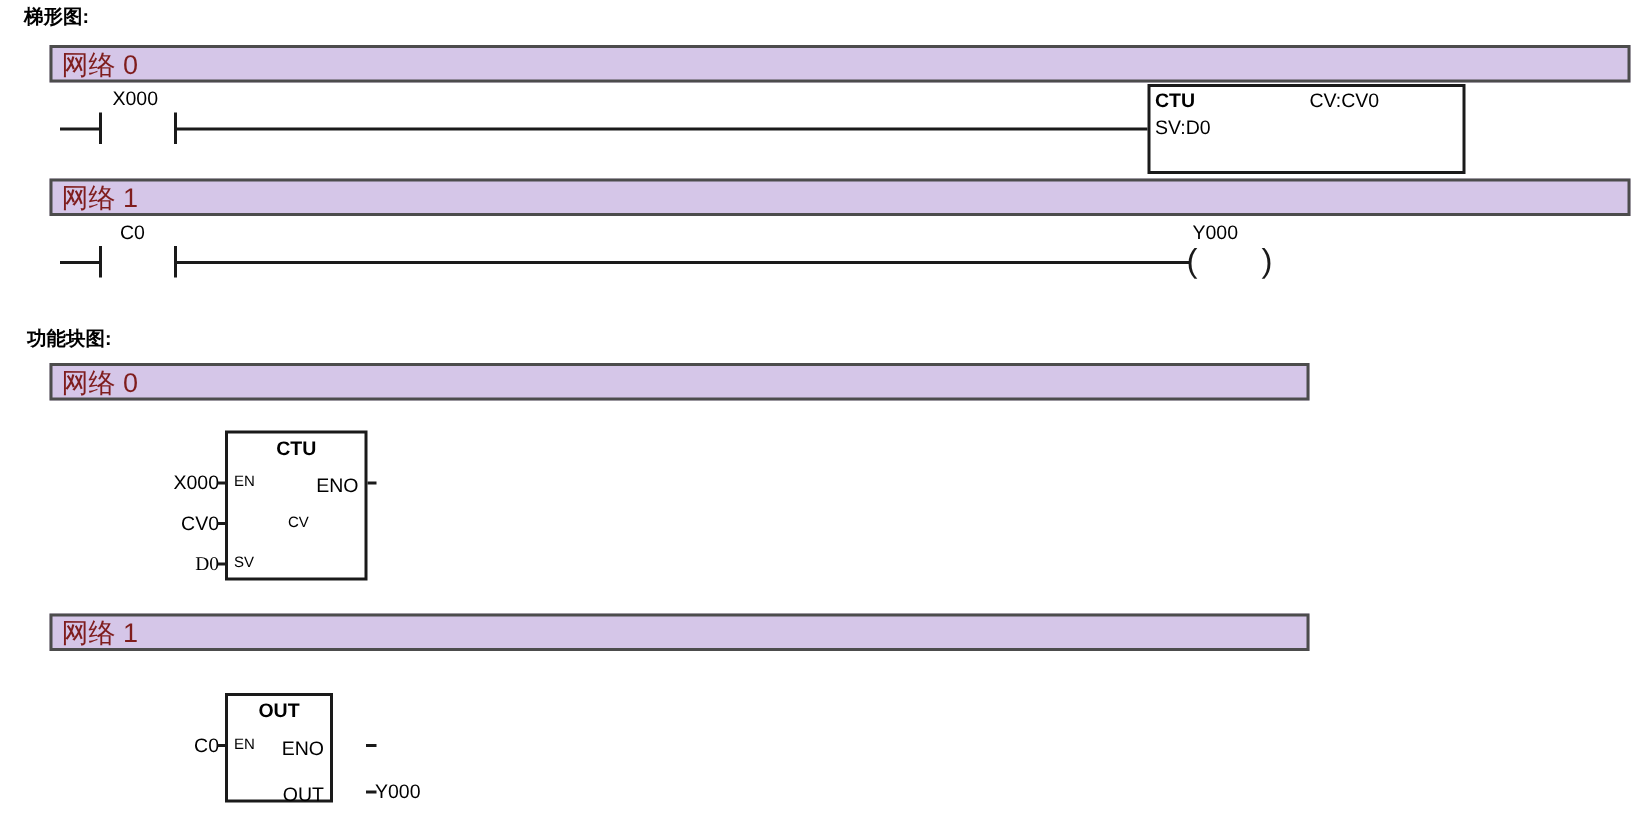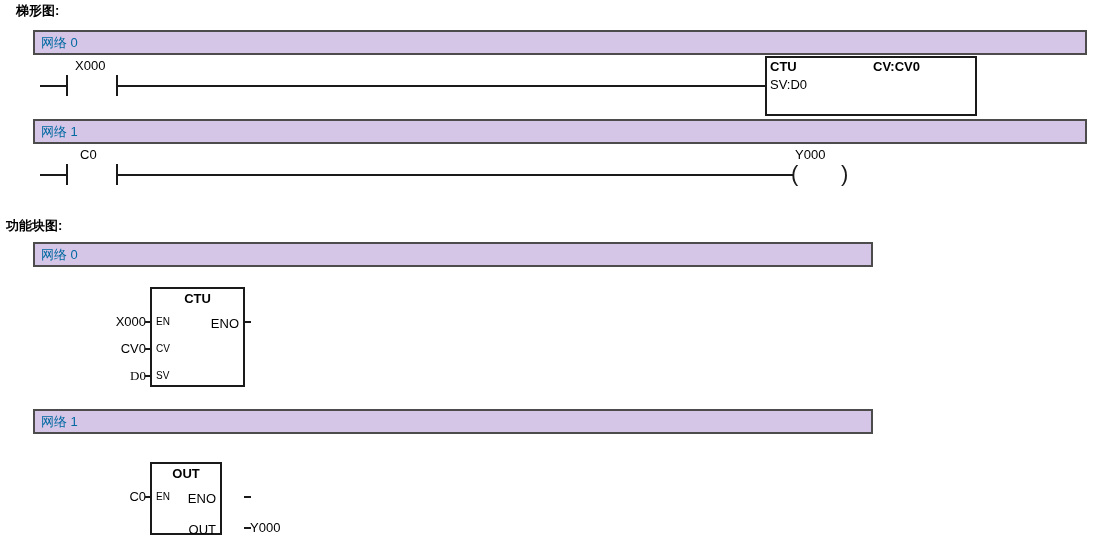--- a/index.html
+++ b/index.html
@@ -16,36 +16,36 @@
     overflow: hidden;
   }
   .section-title {
     position: absolute;
     font-size: 13px;
     font-weight: bold;
     letter-spacing: 0px;
     white-space: nowrap;
   }
   #ladder-title { left: 16px; top: 2px; }
-  #fbd-title    { left: 6px; top: 217px; }
+  #fbd-title    { left: 18px; top: 217px; }
 
   
   .network-bar {
     position: absolute;
     background: #d5c6e8;
     border: 2px solid #4c4c4c;
     box-sizing: border-box;
   }
   .network-bar .nb-label {
     position: absolute;
     left: 6px;
     top: 50%;
     transform: translateY(-50%);
-    font-size: 13px;
-    color: #0369a1;
+    font-size: 18px;
+    color: #7f1d1d;
     white-space: nowrap;
   }
   #ladder-net0-bar { left: 33px; top: 30px;  width: 1054px; height: 25px; }
   #ladder-net1-bar { left: 33px; top: 119px; width: 1054px; height: 25px; }
   #fbd-net0-bar    { left: 33px; top: 242px; width: 840px;  height: 25px; }
   #fbd-net1-bar    { left: 33px; top: 409px; width: 840px;  height: 25px; }
 
   
   .wire {
     position: absolute;
@@ -85,21 +85,20 @@
     font-size: 13px;
     font-weight: bold;
     white-space: nowrap;
   }
   .instr-box .ib-out {
     position: absolute;
     left: 106px;
     top: 1px;
     font-size: 13px;
     white-space: nowrap;
-    font-weight: bold;
   }
   .instr-box .ib-in {
     position: absolute;
     left: 3px;
     top: 19px;
     font-size: 13px;
     white-space: nowrap;
   }
 
   
@@ -206,21 +205,21 @@
 
   <div class="stub" style="left:145px; top:321px; width:6px;"></div>
   <div class="stub" style="left:145px; top:348px; width:6px;"></div>
   <div class="stub" style="left:145px; top:375px; width:6px;"></div>
 
   <div class="stub" style="left:244px; top:321px; width:7px;"></div>
 
   <div class="fb" style="left:150px; top:287px; width:95px; height:100px;">
     <span class="fb-title">CTU</span>
     <span class="fb-pin-in" style="top:27px;">EN</span>
-    <span class="fb-pin-in" style="top:54px;">CV</span>
+    <span class="fb-pin-in" style="top:54px;margin-left:36px;">CV</span>
     <span class="fb-pin-in" style="top:81px;">SV</span>
     <span class="fb-pin-out" style="top:27px;">ENO</span>
   </div>
 </div>
 
 <div class="network-bar" id="fbd-net1-bar">
   <span class="nb-label">网络 1</span>
 </div>
 
 <div>

